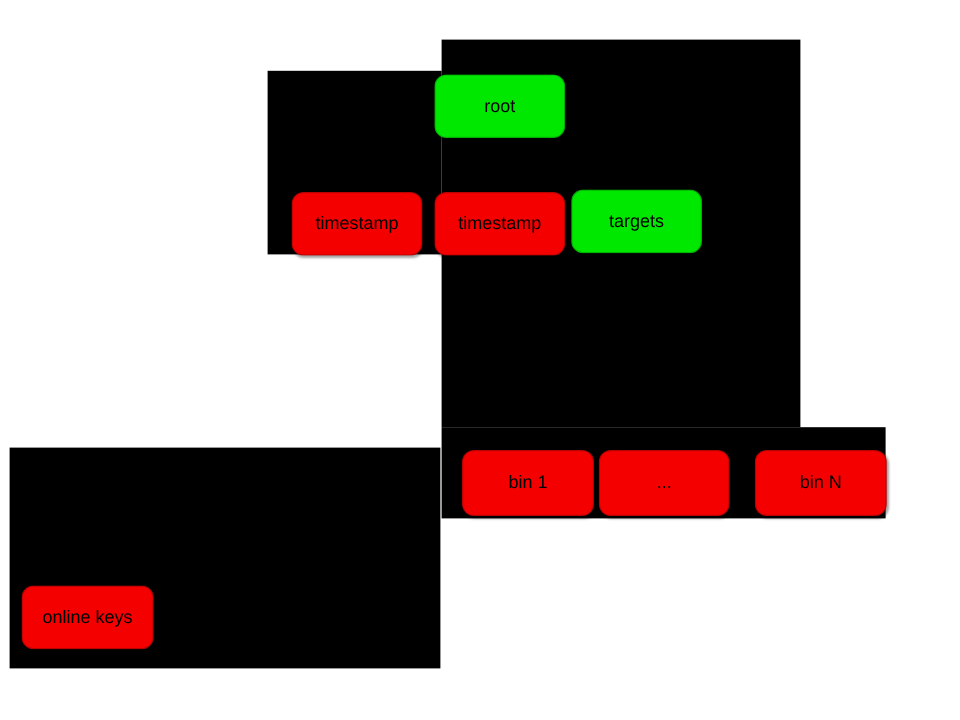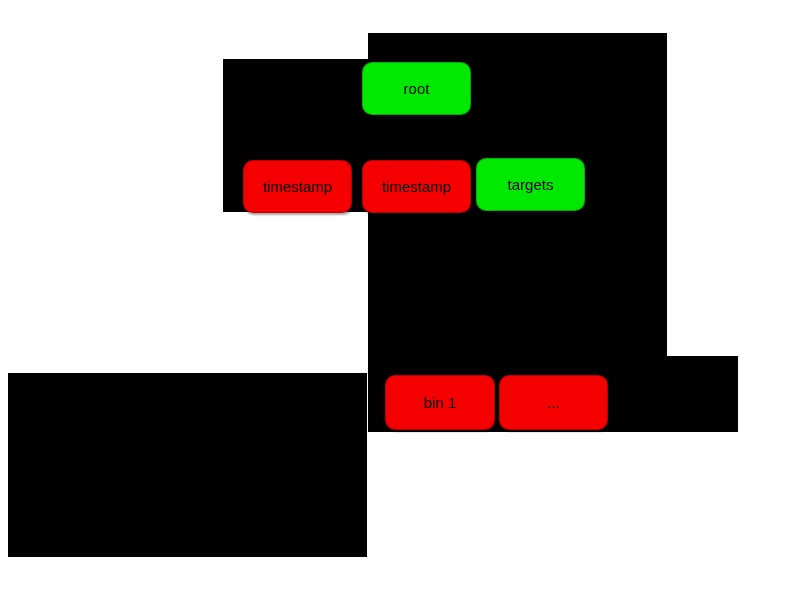--- a/index.html
+++ b/index.html
@@ -64,15 +64,17 @@
   <div class="region pos-region-mid"></div>
   <div class="region pos-region-binsrow"></div>
   <div class="region pos-region-legend"></div>
 
   <div class="node pos-root offline">root</div>
   <div class="node pos-timestamp online">timestamp</div>
   <div class="node pos-snapshot online">timestamp</div>
   <div class="node pos-targets offline">targets</div>
   <div class="node pos-bin1 online">bin 1</div>
   <div class="node pos-binellipsis online">...</div>
+  <div class="node pos-binn online">bin N</div>
 
+  <div class="node pos-online online">online keys</div>
 
 </div>
 
 </body></html>

